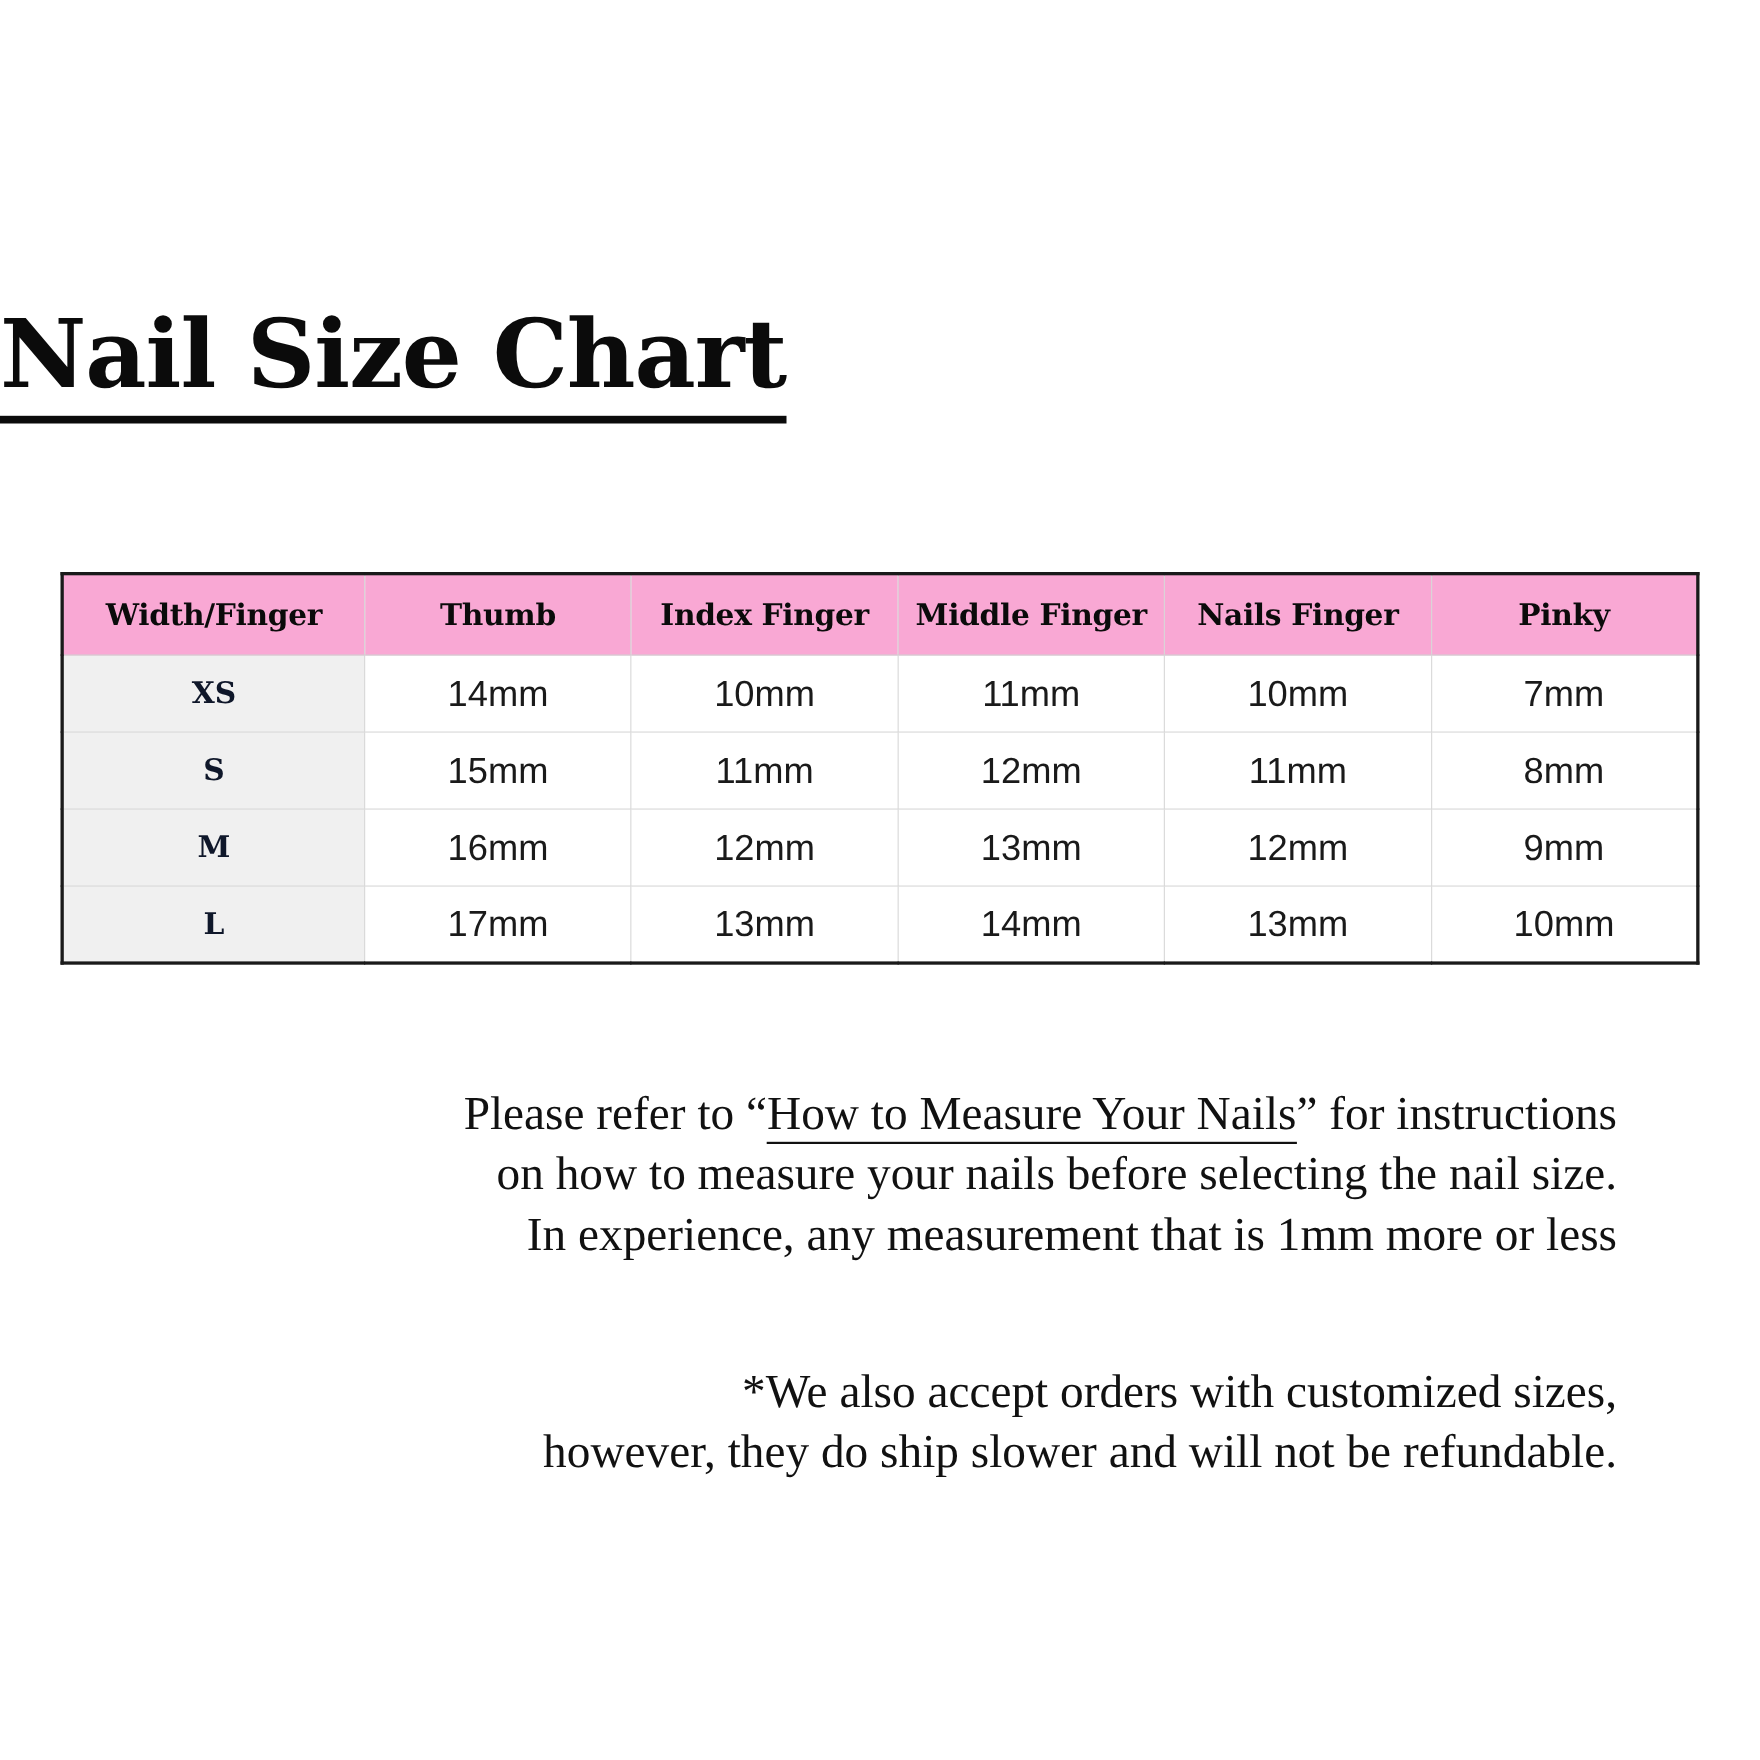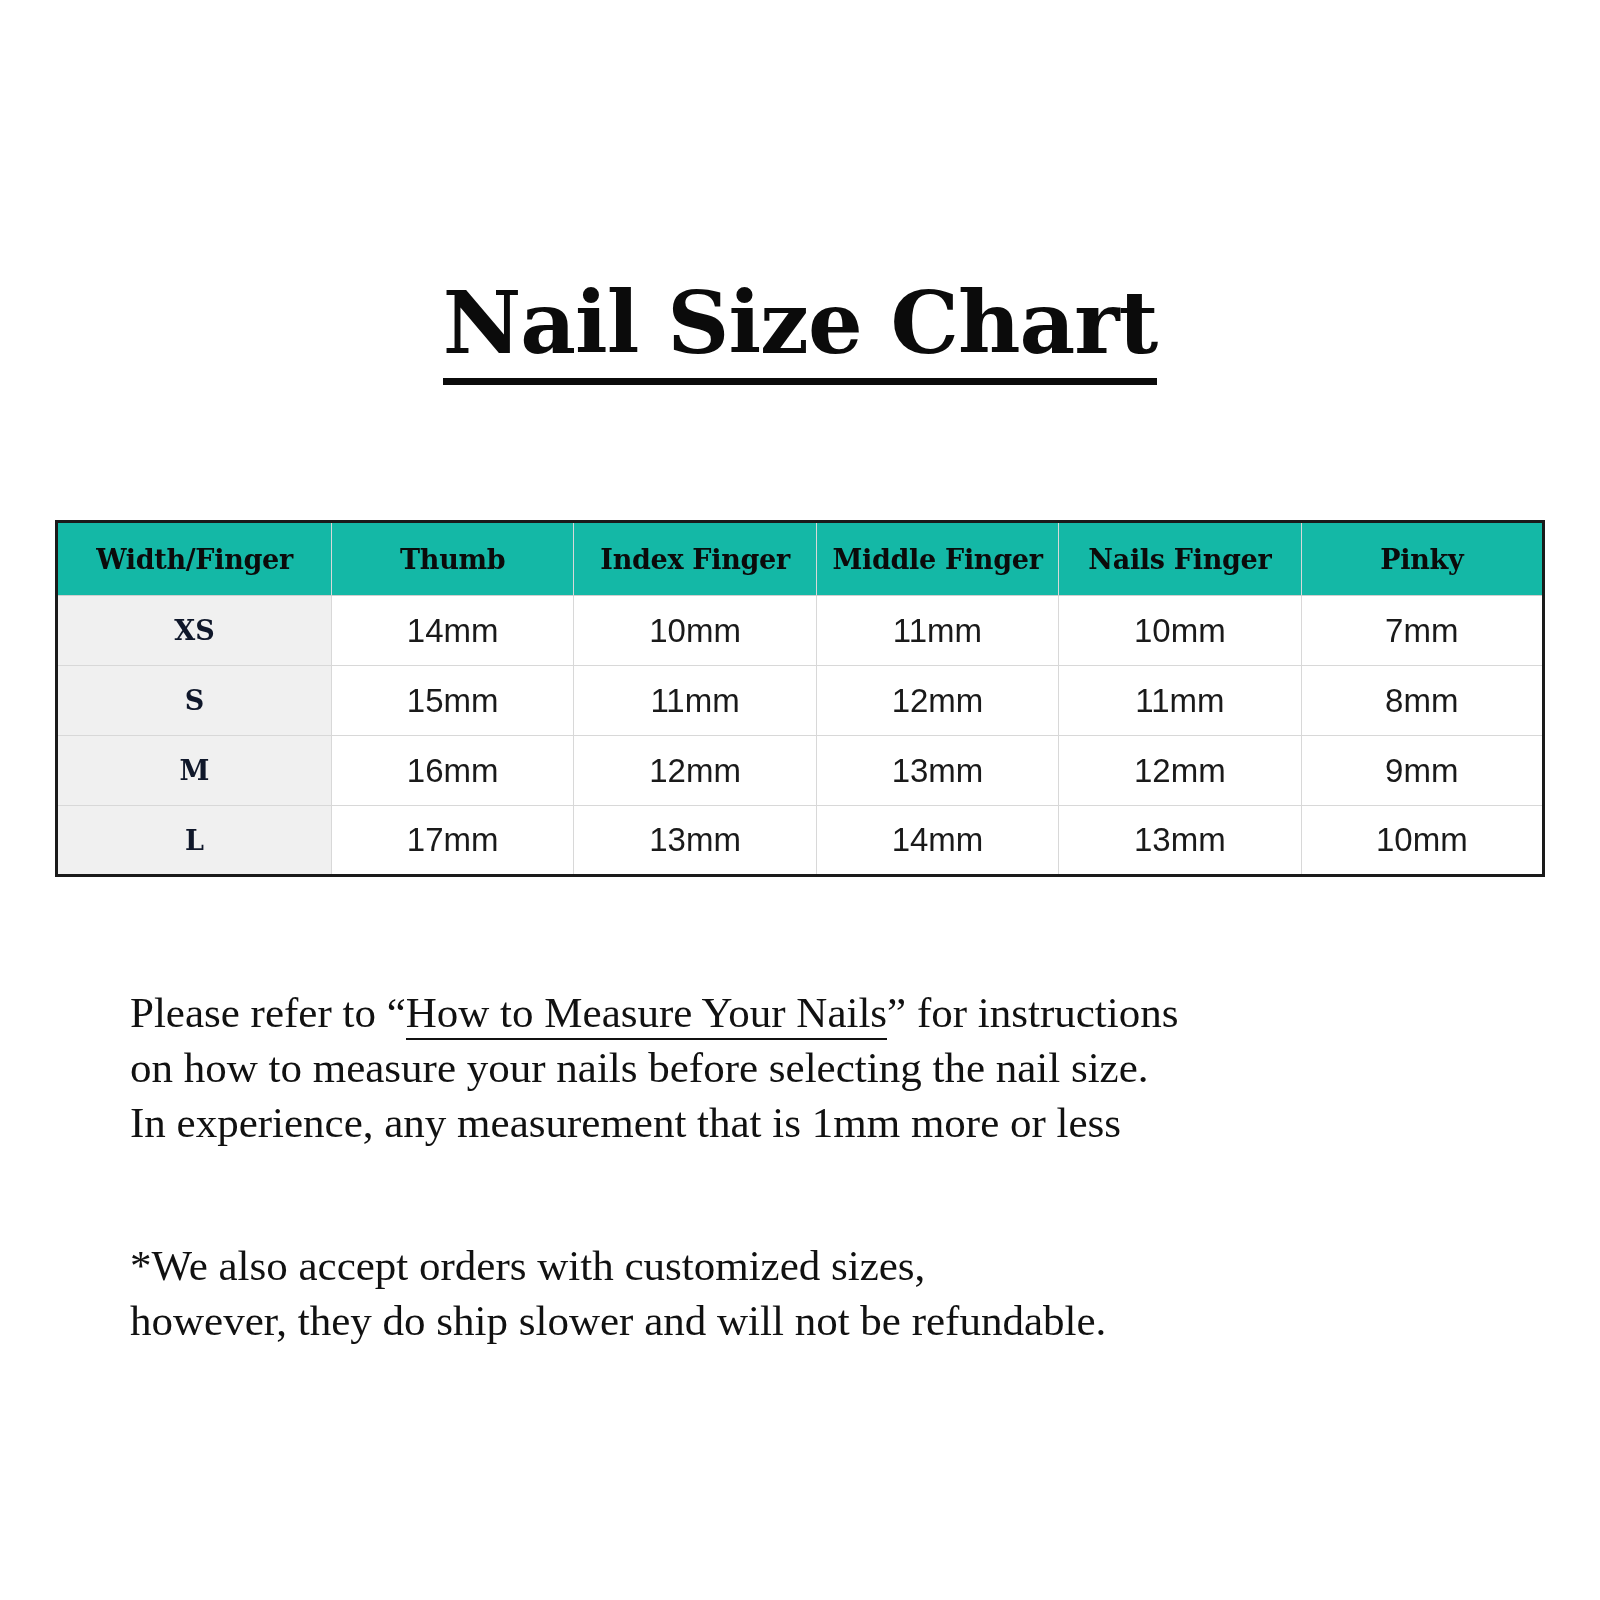--- a/index.html
+++ b/index.html
@@ -17,21 +17,21 @@
   .page {
     width: 1600px;
     height: 1600px;
     position: relative;
     padding: 0;
     background: #ffffff;
   }
 
   
   .title-wrap {
-    text-align: center;
+    text-align: left;
     padding-top: 222px;
   }
   .title {
     display: inline-block;
     font-family: "DejaVu Serif", serif;
     font-weight: 700;
     font-size: 86px;
     line-height: 1.0;
     letter-spacing: -1px;
     color: #0b0b0b;
@@ -52,21 +52,21 @@
     table-layout: fixed;
     background: #ffffff;
   }
   table.size-chart th,
   table.size-chart td {
     border: 1px solid #d8d8d8;
     text-align: center;
     vertical-align: middle;
   }
   table.size-chart thead th {
-    background: #14b8a6;
+    background: #f9a8d4;
     font-family: "DejaVu Serif", serif;
     font-weight: 700;
     font-size: 27px;
     letter-spacing: -0.3px;
     height: 74px;
     color: #0b0b0b;
     border-bottom: 1px solid #cfcfcf;
   }
   table.size-chart thead th:first-child {
     font-size: 27px;
@@ -84,21 +84,21 @@
     font-weight: 700;
     font-size: 27px;
     color: #0f172a;
   }
   col.c-first { width: 275px; }
 
   
   .notes {
     margin: 0 auto;
     width: 1340px;
-    text-align: left;
+    text-align: right;
     margin-top: 108px;
   }
   .note-block {
     font-family: "Liberation Serif", serif;
     font-size: 43px;
     line-height: 1.28;
     color: #111111;
   }
   .note-block.second {
     margin-top: 88px;

